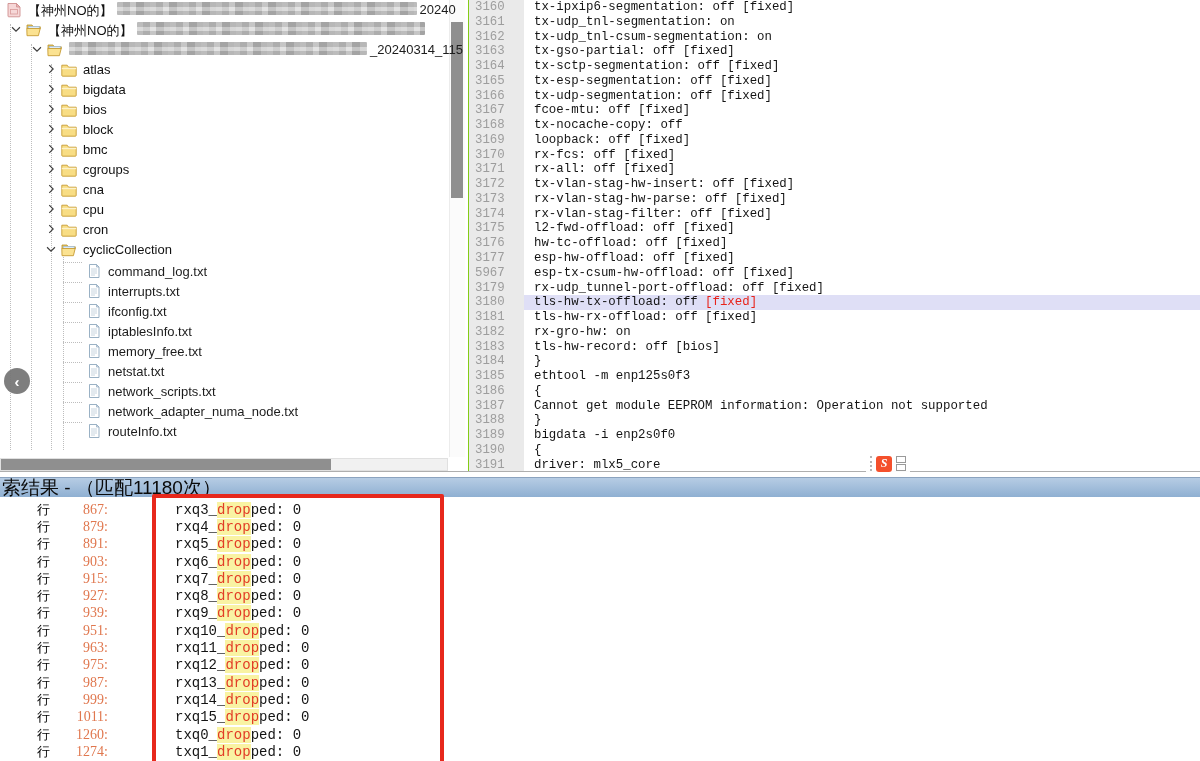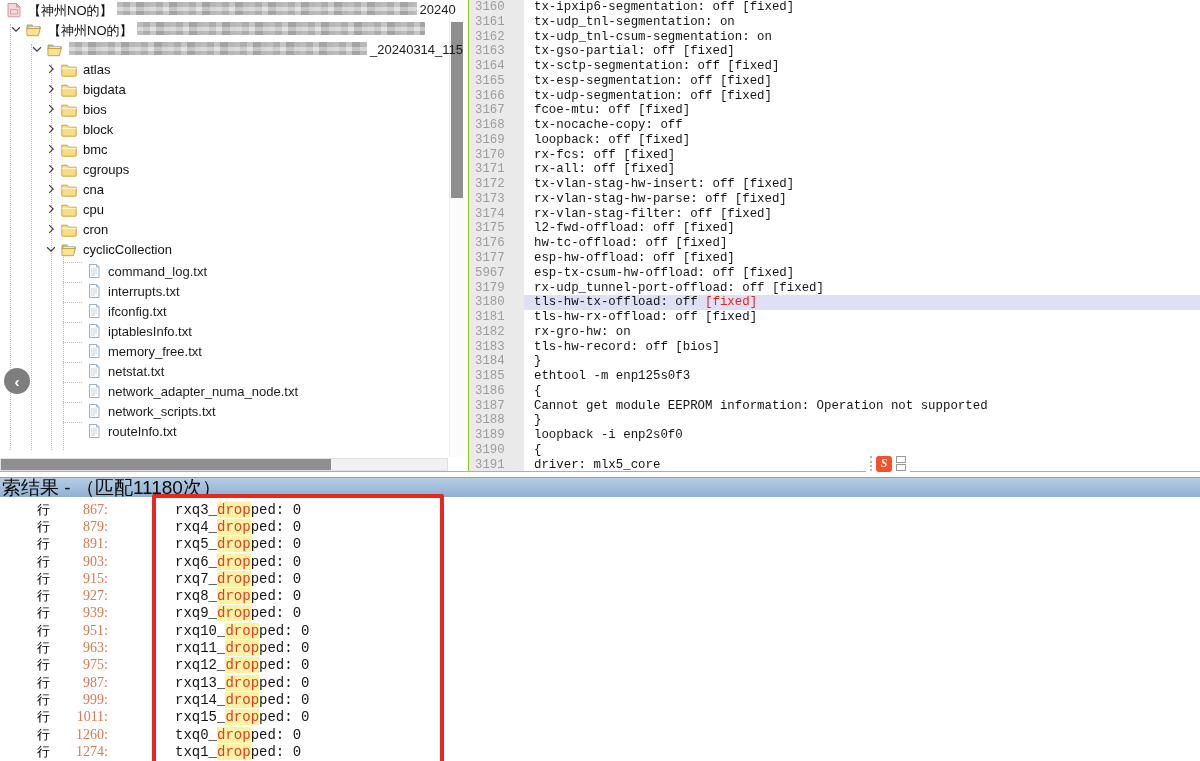--- a/index.html
+++ b/index.html
@@ -314,31 +314,31 @@
             <span class="flabel">netstat.txt</span>
           </span>
         </div>
 
         <div class="trow frow">
           <span class="conn"></span>
           <span class="fitem">
             <svg class="ic">
               <use href="#i-doc"></use>
             </svg>
+            <span class="flabel">network_scripts.txt</span>
+          </span>
+        </div>
+
+        <div class="trow frow">
+          <span class="conn"></span>
+          <span class="fitem">
+            <svg class="ic">
+              <use href="#i-doc"></use>
+            </svg>
             <span class="flabel">network_adapter_numa_node.txt</span>
-          </span>
-        </div>
-
-        <div class="trow frow">
-          <span class="conn"></span>
-          <span class="fitem">
-            <svg class="ic">
-              <use href="#i-doc"></use>
-            </svg>
-            <span class="flabel">network_scripts.txt</span>
           </span>
         </div>
 
         <div class="trow frow">
           <span class="conn"></span>
           <span class="fitem">
             <svg class="ic">
               <use href="#i-doc"></use>
             </svg>
             <span class="flabel">routeInfo.txt</span>
@@ -500,21 +500,21 @@
           <span class="ltext"><span>Cannot get module EEPROM information: Operation not supported</span><span class="red"></span></span>
         </div>
 
         <div class="eline">
           <span class="lnum">3188</span>
           <span class="ltext"><span>}</span><span class="red"></span></span>
         </div>
 
         <div class="eline">
           <span class="lnum">3189</span>
-          <span class="ltext"><span>loopback -i enp2s0f0</span><span class="red"></span></span>
+          <span class="ltext"><span>bigdata -i enp2s0f0</span><span class="red"></span></span>
         </div>
 
         <div class="eline">
           <span class="lnum">3190</span>
           <span class="ltext"><span>{</span><span class="red"></span></span>
         </div>
 
         <div class="eline">
           <span class="lnum">3191</span>
           <span class="ltext"><span>driver: mlx5_core</span><span class="red"></span></span>

